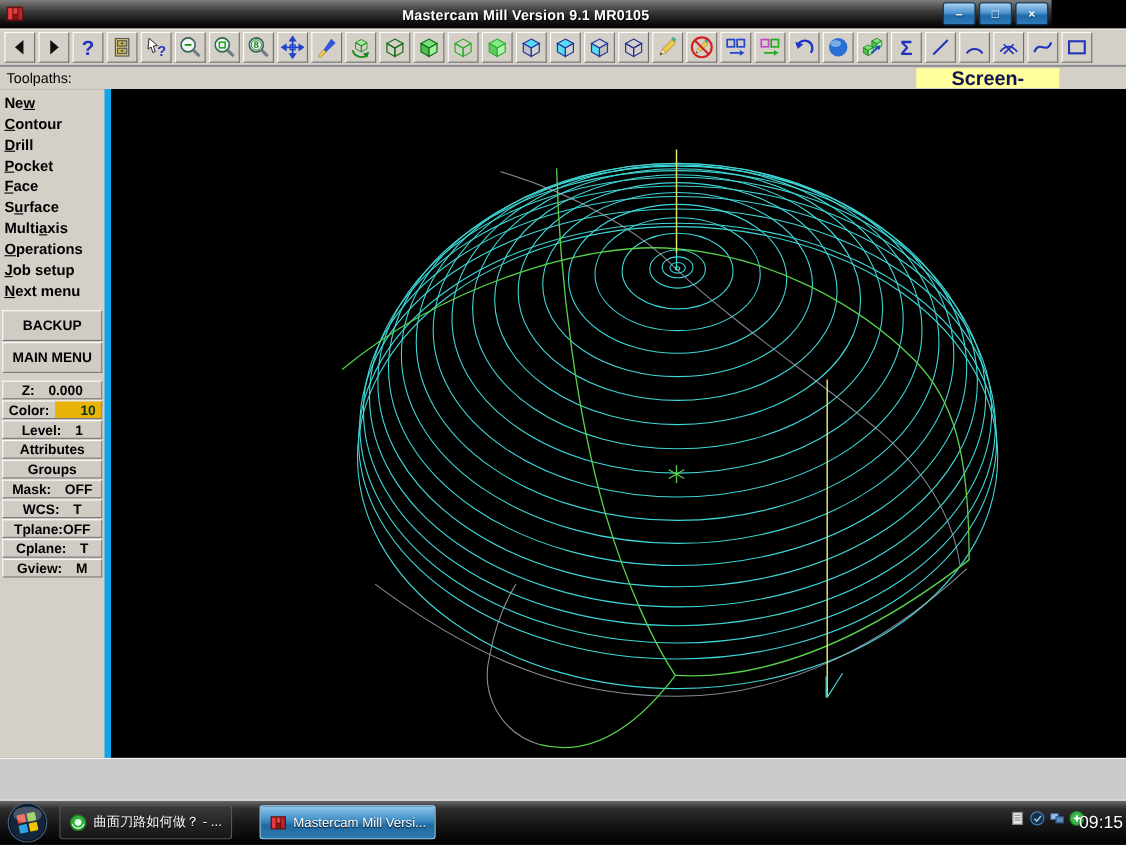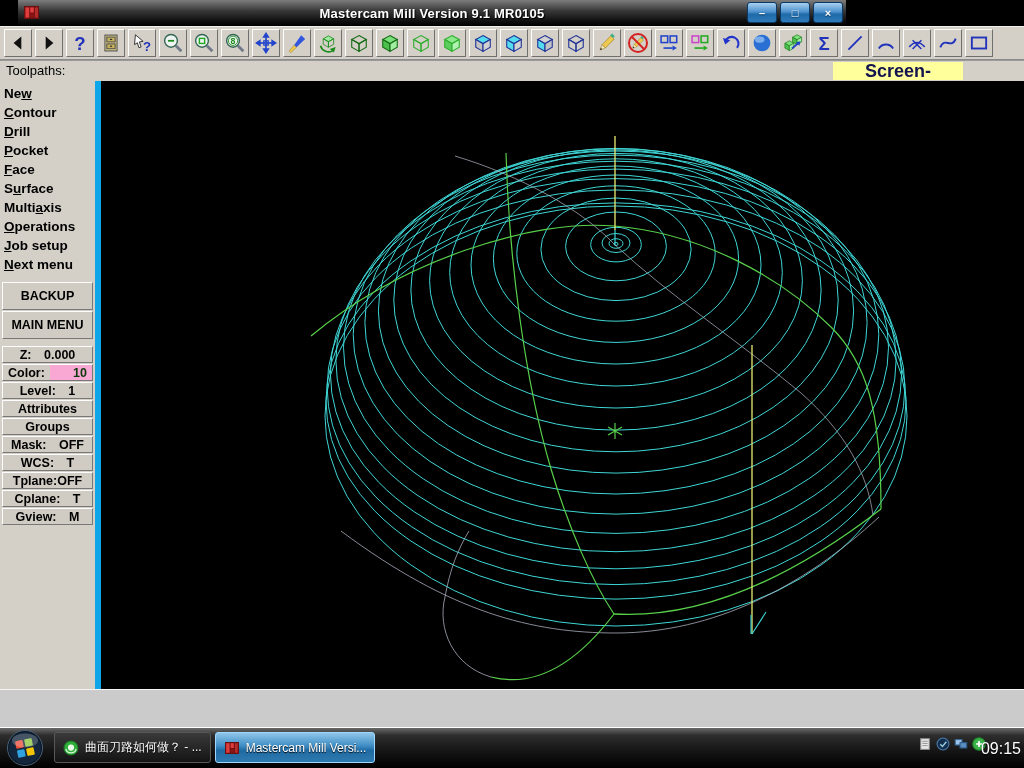--- a/index.html
+++ b/index.html
@@ -1,21 +1,21 @@
 <!DOCTYPE html>
 <html><head>
 <meta charset="utf-8">
 <style>
   html,body{margin:0;padding:0;background:#444;}
   *{box-sizing:border-box;}
   .win{position:relative;width:1024px;height:768px;background:#000;overflow:hidden;
        font-family:"Liberation Sans",sans-serif;-webkit-font-smoothing:none;}
   
-  .titlebar{position:absolute;left:0;top:0;width:828px;height:26px;
-    background:linear-gradient(#7d7d7d,#3a3a3a 40%,#101010 80%,#000);display:flex;align-items:center;margin-left:18px;}
+  .titlebar{position:absolute;left:0;top:0;width:956px;height:26px;
+    background:linear-gradient(#7d7d7d,#3a3a3a 40%,#101010 80%,#000);display:flex;align-items:center;}
   .app-icon{position:absolute;left:5px;top:4px;width:18px;height:18px;}
   .title{position:absolute;left:0;right:0;text-align:center;color:#fff;font-size:13px;font-weight:bold;
     text-shadow:1px 1px 1px #000;letter-spacing:0.2px;}
   .winbtns{position:absolute;right:3px;top:2px;display:flex;gap:3px;}
   .wbtn{width:30px;height:21px;border:1px solid #0b3a66;border-radius:3px;
     background:linear-gradient(#a8d0f0,#4f94cf 45%,#1f6aa8 60%,#2f7ab8);
     color:#fff;font-size:11px;font-weight:bold;display:flex;align-items:center;justify-content:center;
     text-shadow:0 1px 1px #0a3a60;cursor:default;}
   
   .toolbar{position:absolute;left:0;top:26px;width:1024px;height:34px;background:#d4d0c8;
@@ -50,21 +50,21 @@
     display:flex;align-items:center;justify-content:flex-end;padding-right:5px;color:#0a3a0a;}
   
   .viewport{position:absolute;left:101px;top:81px;width:923px;height:608px;background:#000;}
   
   .promptbar{position:absolute;left:0;top:689px;width:1024px;height:39px;background:#cbcbcb;
     border-top:1px solid #f5f5f5;border-bottom:1px solid #fff;}
   
   .taskbar{position:absolute;left:0;top:728px;width:1024px;height:40px;
     background:linear-gradient(#6a6a6a,#2e2e2e 18%,#161616 55%,#000);}
   .orb{position:absolute;left:6px;top:1px;width:38px;height:38px;cursor:default;}
-  #taskbtns{position:absolute;left:54px;top:4px;display:flex;gap:4px;}
+  #taskbtns{position:absolute;left:54px;top:4px;display:flex;gap:25px;}
   .task{height:31px;min-width:152px;border-radius:3px;border:1px solid #585858;
     background:linear-gradient(#3a3a3a,#141414);color:#fff;font-size:12px;
     display:flex;align-items:center;gap:6px;padding:0 8px;cursor:default;
     text-shadow:0 1px 1px #000;white-space:nowrap;}
   .task.active{border:1px solid #9fd8ff;
     background:linear-gradient(#8fc6ea,#3d8cc4 45%,#1f6aa2 60%,#2d7ab0);}
   .tray{position:absolute;right:38px;top:9px;display:flex;gap:4px;align-items:center;}
   .clock{position:absolute;right:3px;top:12px;color:#fff;font-size:16px;text-shadow:0 1px 1px #000;}
   .watermark{position:absolute;right:6px;bottom:5px;z-index:6;pointer-events:none;
     color:#e82828;font-size:21px;font-weight:bold;letter-spacing:0.5px;
@@ -347,21 +347,21 @@
         <div class="mitem"><u>O</u>perations</div>
         <div class="mitem"><u>J</u>ob setup</div>
         <div class="mitem"><u>N</u>ext menu</div>
       </div>
     <div class="btn big" id="backup-btn">BACKUP</div>
     <div class="btn big">MAIN MENU</div>
     <div id="statusrows">
         <div class="btn">Z:  0.000</div>
         <div class="btn colorrow">
           <span>Color:</span>
-          <span class="vbox" style="background: #f9a8d4;">10</span>
+          <span class="vbox" style="background: #eab308;">10</span>
         </div>
         <div class="btn">Level:  1</div>
         <div class="btn">Attributes</div>
         <div class="btn">Groups</div>
         <div class="btn">Mask:  OFF</div>
         <div class="btn">WCS:  T</div>
         <div class="btn">Tplane:OFF</div>
         <div class="btn">Cplane:  T</div>
         <div class="btn">Gview:  M</div>
       </div>

